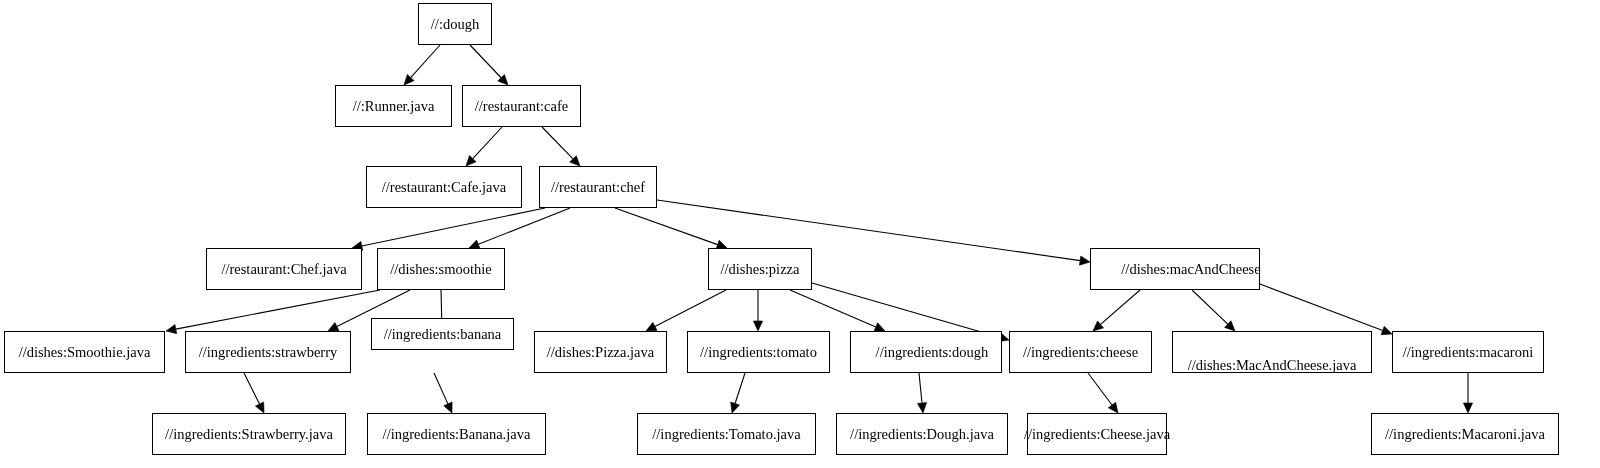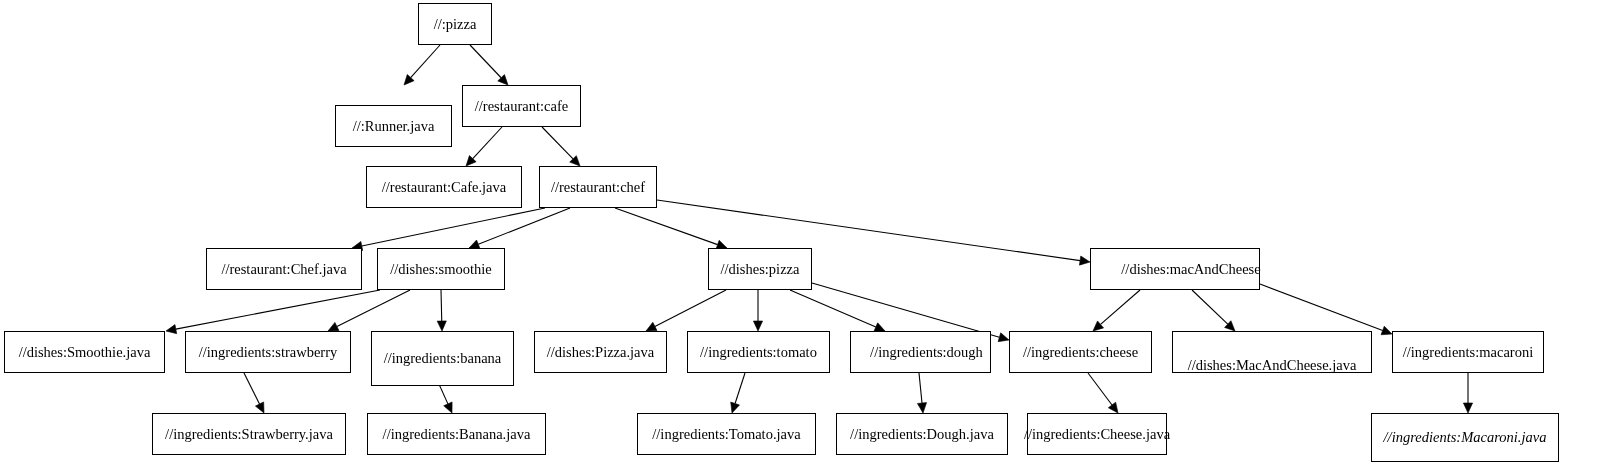--- a/index.html
+++ b/index.html
@@ -99,23 +99,23 @@
       <polygon points="732,413 730.7161040072133,402.0678633799377 739.4656174395379,404.9114552454433" class="edge-head"></polygon>
       <line x1="919" y1="373" x2="922.00496280979" y2="403.0496280979001" class="edge-line"></line>
       <polygon points="923,413 917.427791734824,403.5073452053967 926.5821338847559,402.5919109904035" class="edge-head"></polygon>
       <line x1="1088" y1="373" x2="1112" y2="405" class="edge-line"></line>
       <polygon points="1118,413 1108.32,407.76 1115.68,402.24" class="edge-head"></polygon>
       <line x1="1468" y1="373" x2="1468" y2="403" class="edge-line"></line>
       <polygon points="1468,413 1463.4,403 1472.6,403" class="edge-head"></polygon>
     </svg>
   <div id="node-layer">
       <div class="gnode" style="left: 418px; top: 3px; width: 74px; height: 42px;">
-        <span class="gnode-label">//:pizza</span>
+        <span class="gnode-label">//:dough</span>
       </div>
-      <div class="gnode" style="left: 335px; top: 85px; width: 117px; height: 42px; margin-top: 20px;">
+      <div class="gnode" style="left: 335px; top: 85px; width: 117px; height: 42px;">
         <span class="gnode-label">//:Runner.java</span>
       </div>
       <div class="gnode" style="left: 462px; top: 85px; width: 119px; height: 42px;">
         <span class="gnode-label">//restaurant:cafe</span>
       </div>
       <div class="gnode" style="left: 366px; top: 166px; width: 156px; height: 42px;">
         <span class="gnode-label">//restaurant:Cafe.java</span>
       </div>
       <div class="gnode" style="left: 539px; top: 166px; width: 118px; height: 42px;">
         <span class="gnode-label">//restaurant:chef</span>
@@ -131,30 +131,30 @@
       </div>
       <div class="gnode" style="left: 1090px; top: 248px; width: 170px; height: 42px; padding-left: 32px;">
         <span class="gnode-label">//dishes:macAndCheese</span>
       </div>
       <div class="gnode" style="left: 4px; top: 331px; width: 161px; height: 42px;">
         <span class="gnode-label">//dishes:Smoothie.java</span>
       </div>
       <div class="gnode" style="left: 185px; top: 331px; width: 166px; height: 42px;">
         <span class="gnode-label">//ingredients:strawberry</span>
       </div>
-      <div class="gnode" style="left: 371px; top: 331px; width: 143px; height: 55px;">
+      <div class="gnode" style="left: 371px; top: 318px; width: 143px; height: 32px;">
         <span class="gnode-label">//ingredients:banana</span>
       </div>
       <div class="gnode" style="left: 534px; top: 331px; width: 133px; height: 42px;">
         <span class="gnode-label">//dishes:Pizza.java</span>
       </div>
       <div class="gnode" style="left: 687px; top: 331px; width: 143px; height: 42px;">
         <span class="gnode-label">//ingredients:tomato</span>
       </div>
-      <div class="gnode" style="left: 850px; top: 331px; width: 141px; height: 42px; padding-left: 12px;">
+      <div class="gnode" style="left: 850px; top: 331px; width: 152px; height: 42px; padding-left: 12px;">
         <span class="gnode-label">//ingredients:dough</span>
       </div>
       <div class="gnode" style="left: 1009px; top: 331px; width: 143px; height: 42px;">
         <span class="gnode-label">//ingredients:cheese</span>
       </div>
       <div class="gnode" style="left: 1172px; top: 331px; width: 200px; height: 42px; align-items: flex-end;">
         <span class="gnode-label">//dishes:MacAndCheese.java</span>
       </div>
       <div class="gnode" style="left: 1392px; top: 331px; width: 152px; height: 42px;">
         <span class="gnode-label">//ingredients:macaroni</span>
@@ -167,17 +167,17 @@
       </div>
       <div class="gnode" style="left: 637px; top: 413px; width: 179px; height: 42px;">
         <span class="gnode-label">//ingredients:Tomato.java</span>
       </div>
       <div class="gnode" style="left: 836px; top: 413px; width: 172px; height: 42px;">
         <span class="gnode-label">//ingredients:Dough.java</span>
       </div>
       <div class="gnode" style="left: 1027px; top: 413px; width: 140px; height: 42px;">
         <span class="gnode-label">//ingredients:Cheese.java</span>
       </div>
-      <div class="gnode" style="left: 1371px; top: 413px; width: 188px; height: 49px; font-style: italic;">
+      <div class="gnode" style="left: 1371px; top: 413px; width: 188px; height: 42px;">
         <span class="gnode-label">//ingredients:Macaroni.java</span>
       </div>
     </div>
 </div>
 
 </body></html>

